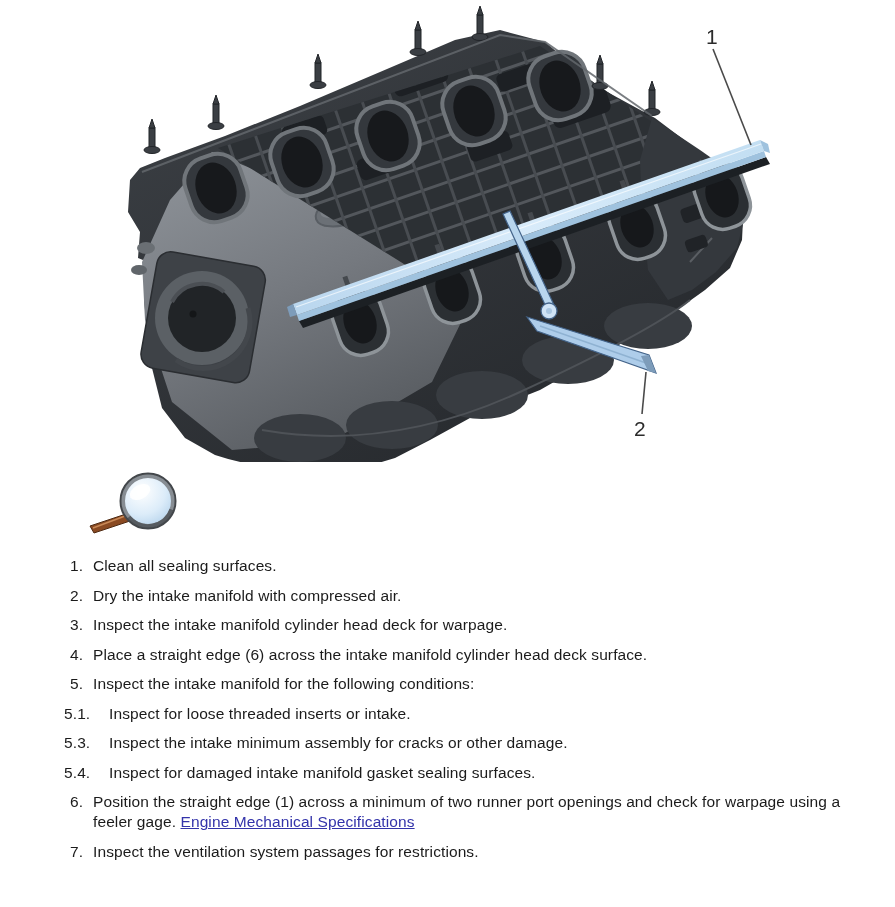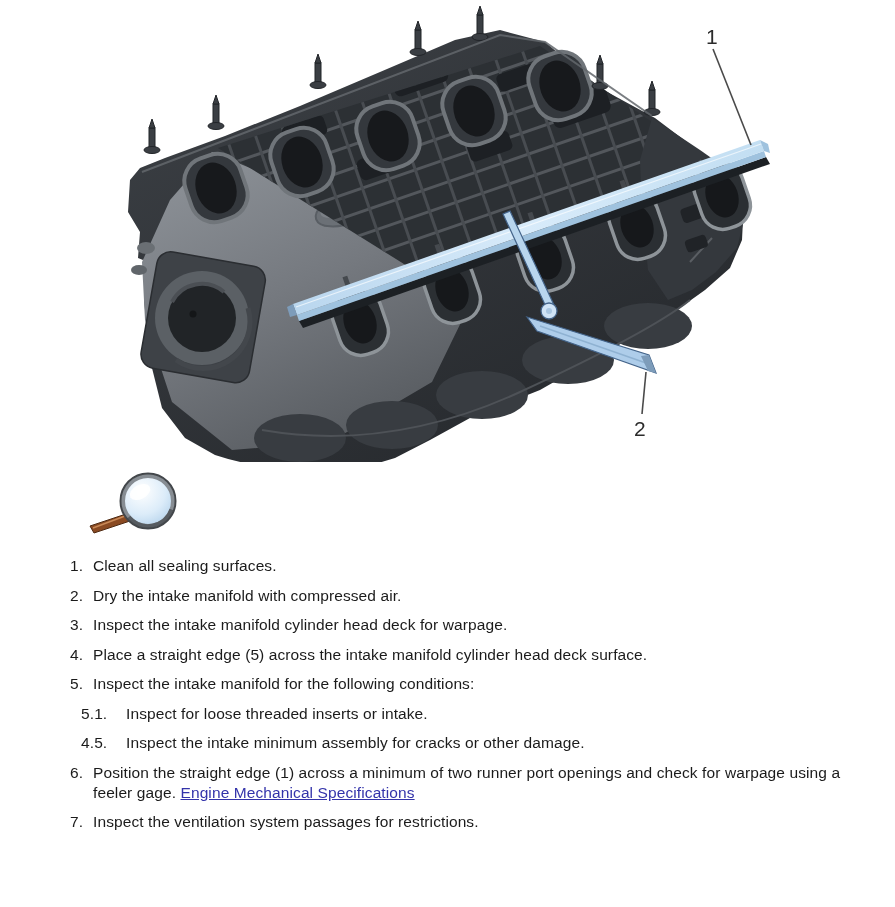--- a/index.html
+++ b/index.html
@@ -5,21 +5,21 @@
   * { margin:0; padding:0; box-sizing:border-box; }
   html,body { background:#ffffff; }
   body { font-family:"Liberation Sans", sans-serif; }
   .page { position:relative; width:895px; height:907px; background:#ffffff; overflow:hidden; }
   .figure-svg { position:absolute; left:0; top:0; }
   .magnifier-svg { position:absolute; left:86px; top:462px; }
   .proc { position:absolute; left:0; top:556px; width:886px; }
   .proc-item { display:flex; margin:0 0 9.5px 70px; font-size:15.5px; line-height:20px; color:#1b1b1b; letter-spacing:0.1px; }
   .proc-item .num { flex:0 0 23px; }
   .proc-item .txt { flex:1 1 auto; max-width:790px; }
-  .proc-item.sub { margin-left:81px; }
+  .proc-item.sub { margin-left:64px; }
   .proc-item.sub .num { flex:0 0 45px; }
   .speclink { color:#3333aa; cursor:pointer; }
 </style>
 </head>
 <body>
 
 <div class="page">
 
   <svg class="figure-svg" width="895" height="462" viewBox="0 0 895 462">
     <defs>
@@ -282,33 +282,37 @@
     <div class="proc-item">
       <span class="num">2.</span>
       <span class="txt">Dry the intake manifold with compressed air.</span>
     </div>
     <div class="proc-item">
       <span class="num">3.</span>
       <span class="txt">Inspect the intake manifold cylinder head deck for warpage.</span>
     </div>
     <div class="proc-item">
       <span class="num">4.</span>
-      <span class="txt">Place a straight edge (5) across the intake manifold cylinder head deck surface.</span>
+      <span class="txt">Place a straight edge (6) across the intake manifold cylinder head deck surface.</span>
     </div>
     <div class="proc-item">
       <span class="num">5.</span>
       <span class="txt">Inspect the intake manifold for the following conditions:</span>
     </div>
     <div class="proc-item sub">
       <span class="num">5.1.</span>
       <span class="txt">Inspect for loose threaded inserts or intake.</span>
     </div>
     <div class="proc-item sub">
-      <span class="num">4.5.</span>
+      <span class="num">5.3.</span>
       <span class="txt">Inspect the intake minimum assembly for cracks or other damage.</span>
+    </div>
+    <div class="proc-item sub">
+      <span class="num">5.4.</span>
+      <span class="txt">Inspect for damaged intake manifold gasket sealing surfaces.</span>
     </div>
     <div class="proc-item">
       <span class="num">6.</span>
       <span class="txt"><span>Position the straight edge (1) across a minimum of two runner port openings and check for warpage using a feeler gage. </span><a class="speclink" href="#">Engine Mechanical Specifications</a></span>
     </div>
     <div class="proc-item">
       <span class="num">7.</span>
       <span class="txt">Inspect the ventilation system passages for restrictions.</span>
     </div>
   </div>

